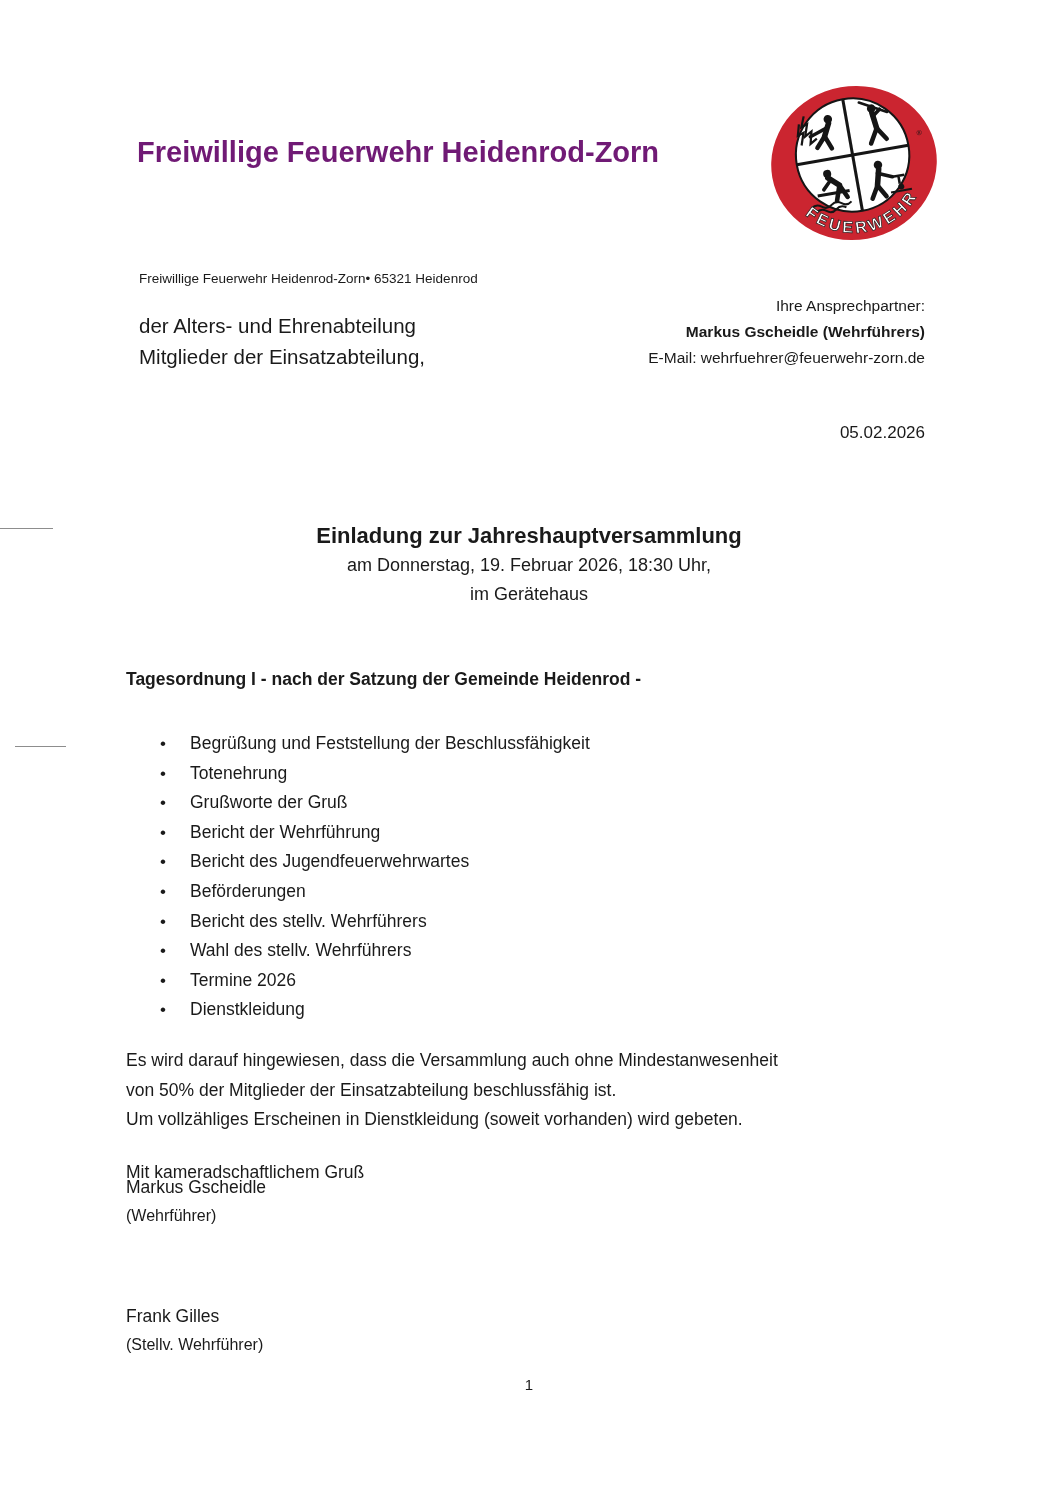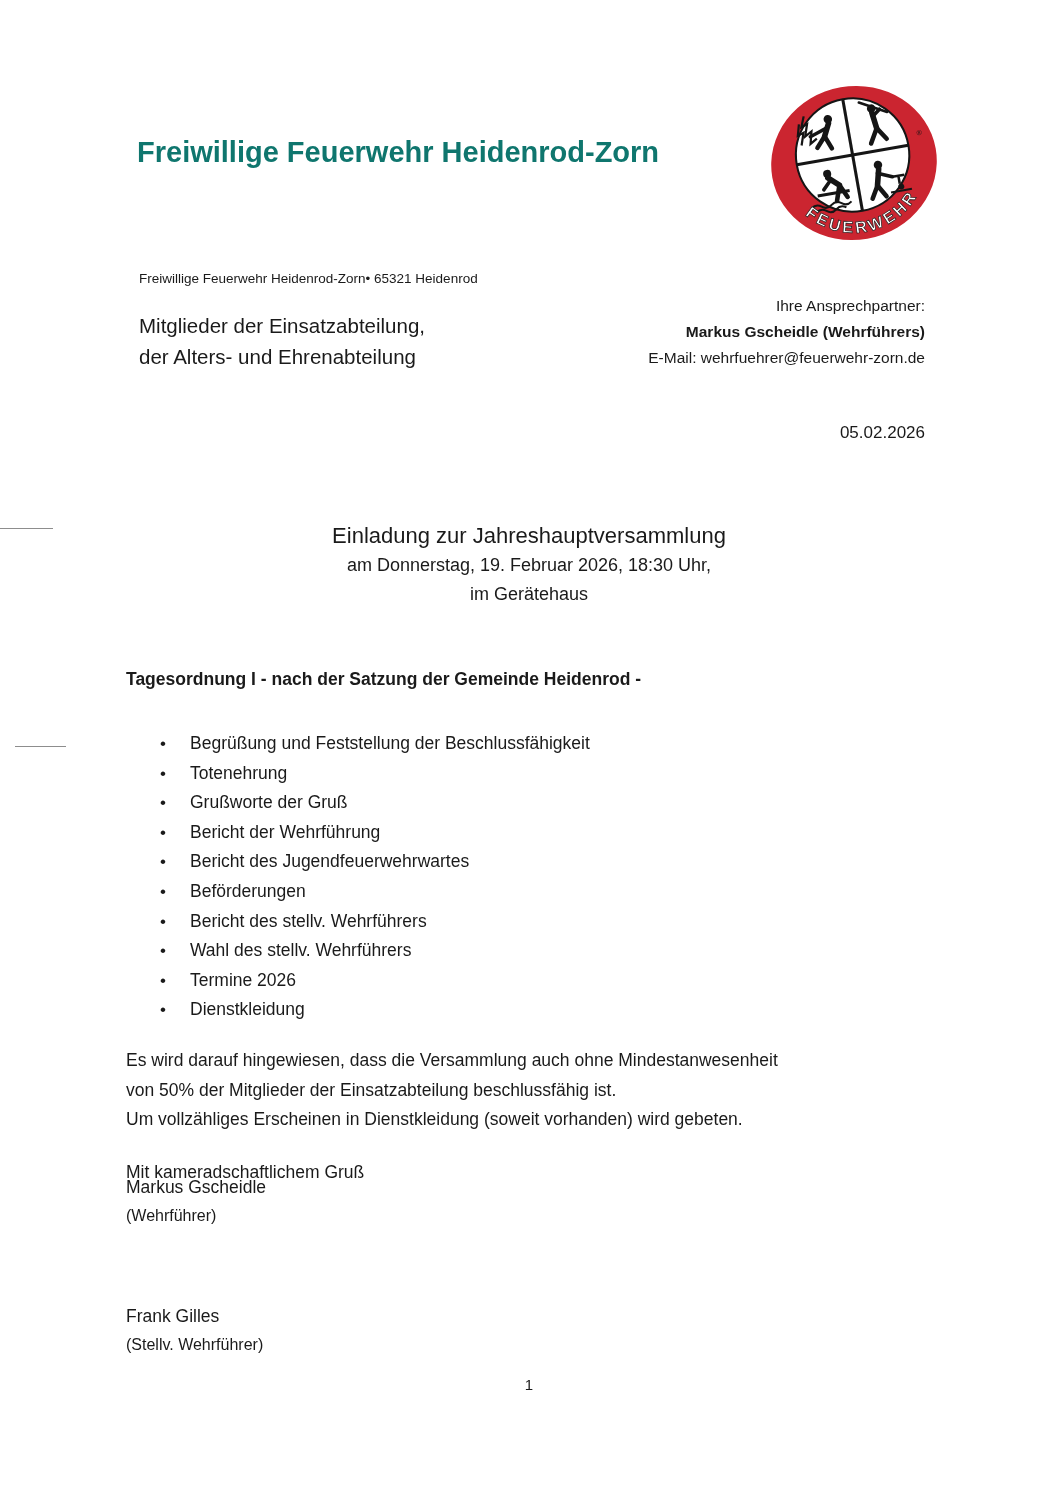--- a/index.html
+++ b/index.html
@@ -10,21 +10,21 @@
     background: #ffffff;
     font-family: "Liberation Sans", sans-serif;
     color: #1a1a1a;
     overflow: hidden;
   }
   .doc-title {
     position: absolute;
     left: 137px; top: 136px;
     font-size: 29px;
     font-weight: bold;
-    color: #0f766e;
+    color: #701a75;
     white-space: nowrap;
   }
   .logo-wrap {
     position: absolute;
     left: 768px; top: 84px;
     width: 172px; height: 162px;
   }
   .sender-line {
     position: absolute;
     left: 139px; top: 271px;
@@ -59,21 +59,21 @@
   .fold-mark.top { left: 0; top: 528px; width: 53px; }
   .fold-mark.center { left: 15px; top: 746px; width: 51px; }
   .invitation-block {
     position: absolute;
     left: 0; top: 521px;
     width: 100%;
     text-align: center;
     font-size: 18px;
     line-height: 29px;
   }
-  .invitation-title { font-size: 22px; font-weight: normal; line-height: 30px; }
+  .invitation-title { font-size: 22px; font-weight: bold; line-height: 30px; }
   .agenda-heading {
     position: absolute;
     left: 126px; top: 669px;
     font-size: 17.5px;
     font-weight: bold;
     white-space: nowrap;
   }
   .agenda-list {
     position: absolute;
     left: 160px; top: 733px;
@@ -181,22 +181,22 @@
 
   <div class="sender-line">Freiwillige Feuerwehr Heidenrod-Zorn• 65321 Heidenrod</div>
 
   <div class="contact-block">
     <div class="contact-heading">Ihre Ansprechpartner:</div>
     <div class="contact-name">Markus Gscheidle (Wehrführers)</div>
     <div class="contact-email">E-Mail: wehrfuehrer@feuerwehr-zorn.de</div>
   </div>
 
   <div class="recipient-block">
+    <div>der Alters- und Ehrenabteilung</div>
     <div>Mitglieder der Einsatzabteilung,</div>
-    <div>der Alters- und Ehrenabteilung</div>
   </div>
 
   <div class="date-line">05.02.2026</div>
 
   <div class="fold-mark top"></div>
   <div class="fold-mark center"></div>
 
   <div class="invitation-block">
     <div class="invitation-title">Einladung zur Jahreshauptversammlung</div>
     <div>am Donnerstag, 19. Februar 2026, 18:30 Uhr,</div>

